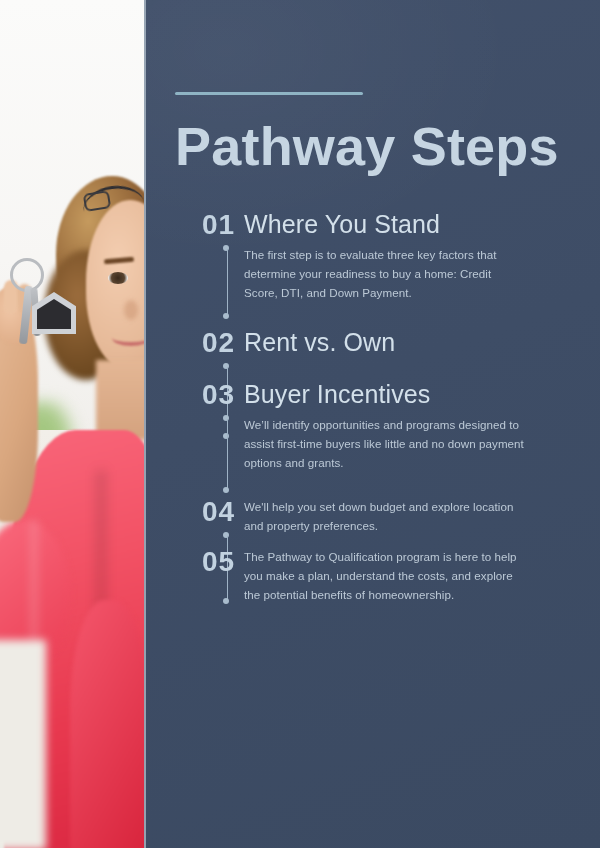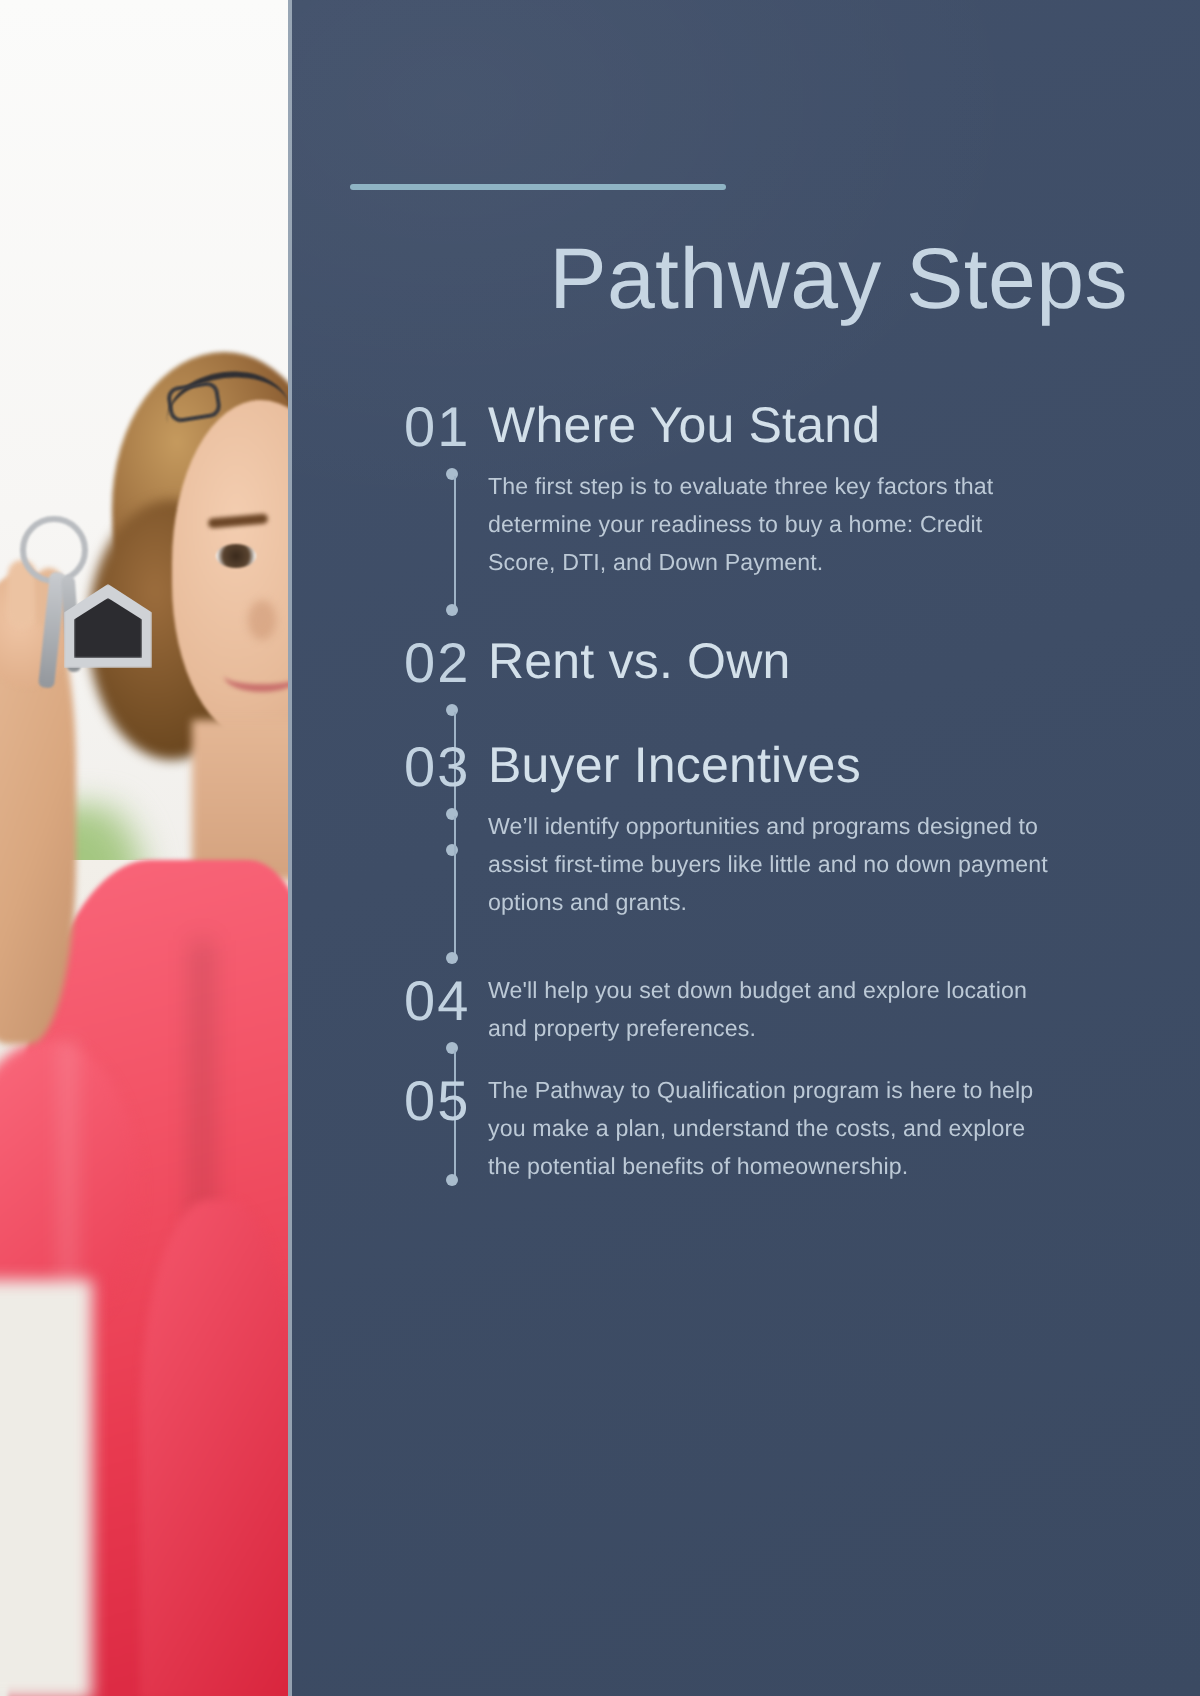--- a/index.html
+++ b/index.html
@@ -240,41 +240,40 @@
 
   #accent-rule {
     margin-top:92px;
     width:188px; height:3px;
     background:#8fb4c4;
     border-radius:2px;
   }
 
   #page-title {
     margin-top:24px;
-    font-size:43px;
-    font-weight:400;
+    font-size:54px;
+    font-weight:700;
     letter-spacing:.2px;
     color:#c6d5e2;
     line-height:1;
-    text-align:right;
   }
 
   #steps { margin-top:38px; position:relative; }
 
   .step { position:relative; padding-left:69px; }
   .step-head {
     display:flex;
     align-items:baseline;
     gap:16px;
   }
   .step-num {
     position:absolute;
     left:27px;
     font-size:28px;
-    font-weight:400;
+    font-weight:700;
     color:#c2d2e0;
     letter-spacing:1px;
     line-height:1;
   }
   .step-title {
     font-size:25px;
     font-weight:300;
     color:#d3e0ea;
     letter-spacing:.1px;
     line-height:1.05;

